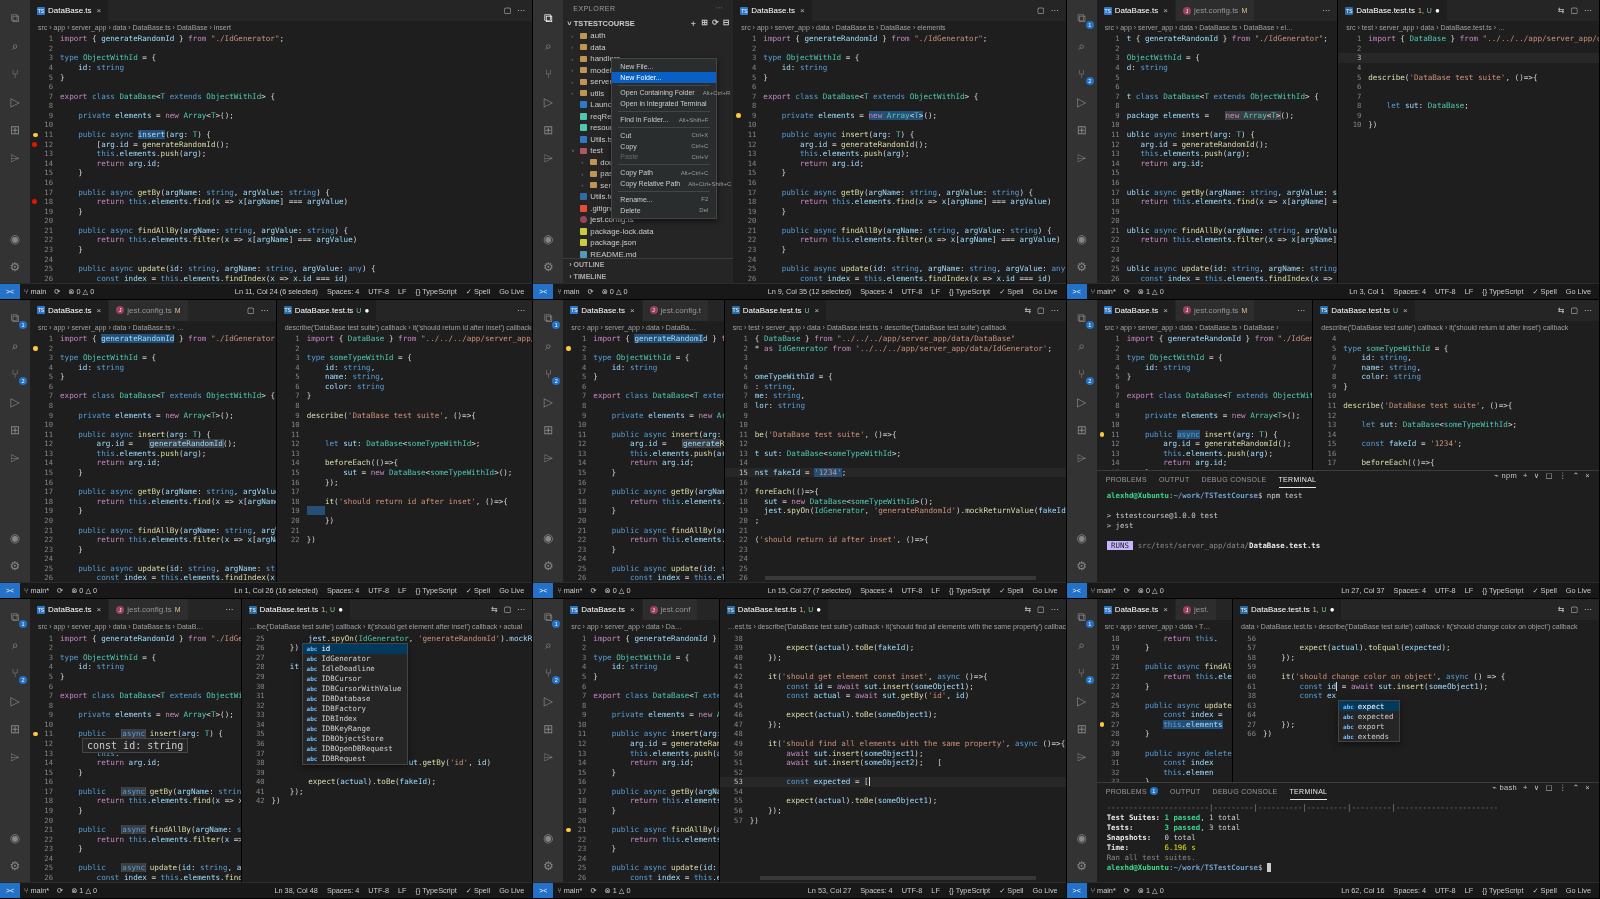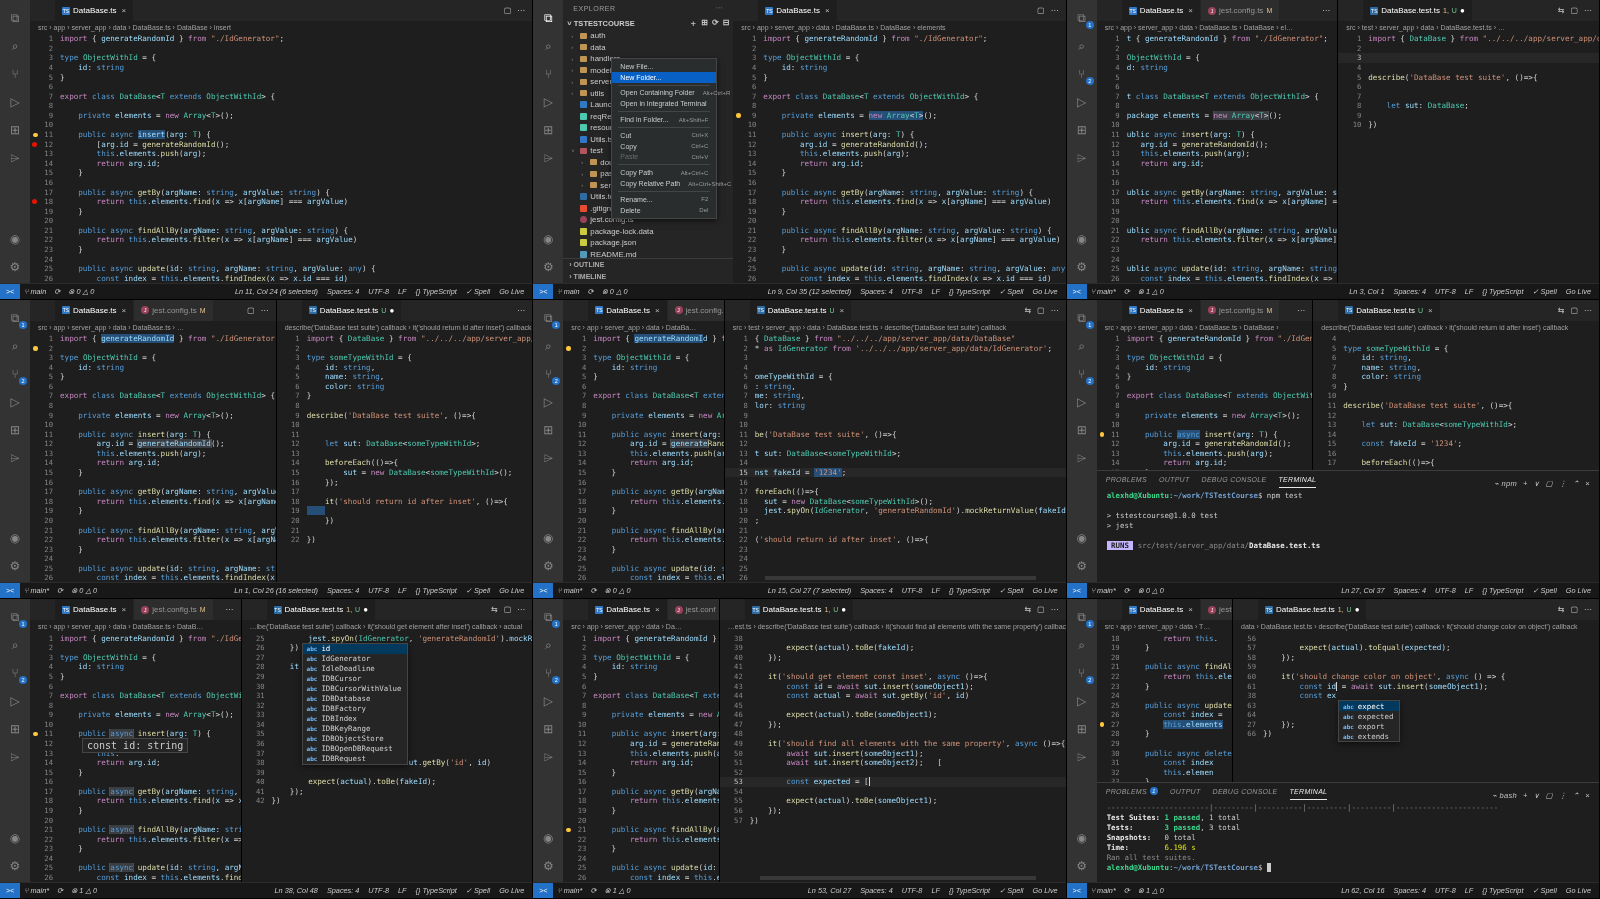--- a/index.html
+++ b/index.html
@@ -56,21 +56,21 @@
   .mitem .mkey { margin-left:auto; color:#9a9a9a; font-size:6px; padding-left:8px; }
   .mitem.active { background:#0860c4; color:#fff; }
   .mitem.disabled { color:#6a6a6a; }
   .msep { height:1px; background:#454545; margin:2px 6px; }
   
   .main { flex:1; display:flex; flex-direction:column; min-width:0; }
   .groups { flex:1; display:flex; min-height:0; }
   .group { display:flex; flex-direction:column; min-width:0; position:relative;
            border-left:1px solid #000; }
   .group:first-child { border-left:none; }
-  .tabs { height:21px; background:#252526; display:flex; flex:none;padding-left:25px; }
+  .tabs { height:21px; background:#252526; display:flex; flex:none; }
   .tab { display:flex; align-items:center; gap:3px; padding:0 7px; font-size:8px;
          color:#969696; background:#2d2d2d; border-right:1px solid #252526; white-space:nowrap; }
   .tab.active { background:#1e1e1e; color:#ffffff; }
   .tico { width:8px; height:8px; border-radius:1px; font-size:5px; display:flex; flex:none;
           align-items:center; justify-content:center; color:#fff; }
   .tico.ts { background:#3178c6; } .tico.test { background:#2d6da3; } .tico.jest { background:#99425b; border-radius:50%; }
   .mod-close { color:#bbbbbb; font-size:8px; margin-left:2px; }
   .mod-M { color:#e2c08d; font-size:7px; } .mod-U { color:#73c991; font-size:7px; }
   .mod-num { color:#e2c08d; font-size:7px; } .mod-dot { color:#ffffff; font-size:8px; }
   .tab-acts { margin-left:auto; display:flex; gap:6px; align-items:center; color:#c5c5c5;
@@ -84,53 +84,53 @@
   .gut { width:30px; flex:none; color:#858585; text-align:right; padding-right:7px;
          position:relative; font-size:7.2px; }
   .line.cur .gut { color:#c6c6c6; }
   .bp { position:absolute; left:2px; top:2.2px; width:5px; height:5px; border-radius:50%;
         background:#e51400; }
   .bulb { position:absolute; left:3px; top:2.5px; width:4.5px; height:4.5px; border-radius:50%;
           background:#ffc83d; }
   .code { flex:1; overflow:hidden; color:#d4d4d4; }
   .k1 { color:#c586c0; } .k2 { color:#569cd6; } .fn { color:#dcdcaa; } .ty { color:#4ec9b0; }
   .st { color:#ce9178; } .id { color:#9cdcfe; }
-  .hl-sel { background:#264f78; } .hl-word { background:#3a3d41; box-shadow:0 0 0 1px #4b4e52; }
+  .hl-sel { background:#264f78; } .hl-word { background:#3a3d41; box-shadow:0 0 0 1px #4b4e52;margin-left:12px; }
   .hl-err { text-decoration:underline wavy #f14c4c 1px; text-underline-offset:1px; }
   .hl-caret { border-right:1px solid #d4d4d4; }
   .hscroll { position:absolute; bottom:2px; left:40px; right:30px; height:4px; background:#4f4f4f; opacity:.55; }
   
   .suggest { position:absolute; background:#252526; border:1px solid #454545; z-index:25;
              font-family:"DejaVu Sans Mono", monospace; font-size:7.4px; box-shadow:0 2px 6px rgba(0,0,0,.5); }
   .sitem { height:10px; display:flex; align-items:center; gap:4px; padding:0 6px 0 4px;
            color:#d0d0d0; white-space:nowrap; }
   .sitem.active { background:#04395e; color:#ffffff; }
   .abc { color:#75beff; font-size:6px; font-weight:bold; flex:none; }
   .hover-tip { position:absolute; background:#252526; border:1px solid #454545; color:#cccccc;
                font-family:"DejaVu Sans Mono", monospace; font-size:10px; padding:1px 4px; z-index:24; }
   
   .panel { flex:none; border-top:1px solid #3c3c3c; background:#1e1e1e; display:flex;
            flex-direction:column; }
-  .ptabs { height:17px; display:flex; align-items:flex-end; gap:12px; padding:0 9px; flex:none;
-           font-size:7px; color:#9a9a9a; letter-spacing:.3px;font-style:italic; }
+  .ptabs { height:17px; display:flex; align-items:flex-start; gap:12px; padding:0 9px; flex:none;
+           font-size:7px; color:#9a9a9a; letter-spacing:.3px; }
   .ptab { display:flex; align-items:center; gap:3px; height:100%; }
   .ptab.active { color:#e7e7e7; box-shadow:inset 0 -1px 0 #e7e7e7; }
   .pbadge { background:#2472c8; color:#fff; font-size:5.5px; min-width:8px; height:8px;
             border-radius:5px; display:flex; align-items:center; justify-content:center; }
   .pacts { margin-left:auto; display:flex; gap:6px; color:#c5c5c5; font-size:7.5px; align-items:center; }
   .term { flex:1; padding:3px 10px; font-family:"DejaVu Sans Mono", monospace; font-size:7.4px;
           line-height:10px; color:#cccccc; overflow:hidden; white-space:pre; }
   .t-green { color:#3dd68c; font-weight:bold; } .t-blue { color:#729fcf; font-weight:bold; }
   .t-dim { color:#8a8a8a; } .t-yellow { color:#e5e510; } .t-fg { color:#cccccc; }
   .t-boldfg { color:#e8e8e8; font-weight:bold; }
-  .t-runs { background:#c4b5fd; color:#1e1e1e; font-weight:bold; }
+  .t-runs { background:#c4b5fd; color:#1e1e1e; font-weight:normal; }
   .t-cursor { background:#cccccc; color:#1e1e1e; }
   
   .status { height:16px; background:#181818; border-top:1px solid #2b2b2b; display:flex;
-            align-items:center; font-size:7.3px; color:#cccccc; flex:none;font-style:italic; }
+            align-items:center; font-size:7.3px; color:#cccccc; flex:none; }
   .remote { width:20px; height:100%; background:#2472c8; color:#fff; display:flex;
             align-items:center; justify-content:center; font-size:7px; flex:none; }
   .sitem-l { display:flex; align-items:center; gap:2px; padding:0 4px; white-space:nowrap; }
   .status .right { margin-left:auto; display:flex; align-items:center; gap:9px; padding-right:8px; }
   .status .right span { white-space:nowrap; }
 </style>
 </head>
 <body>
 
 <div id="app">

